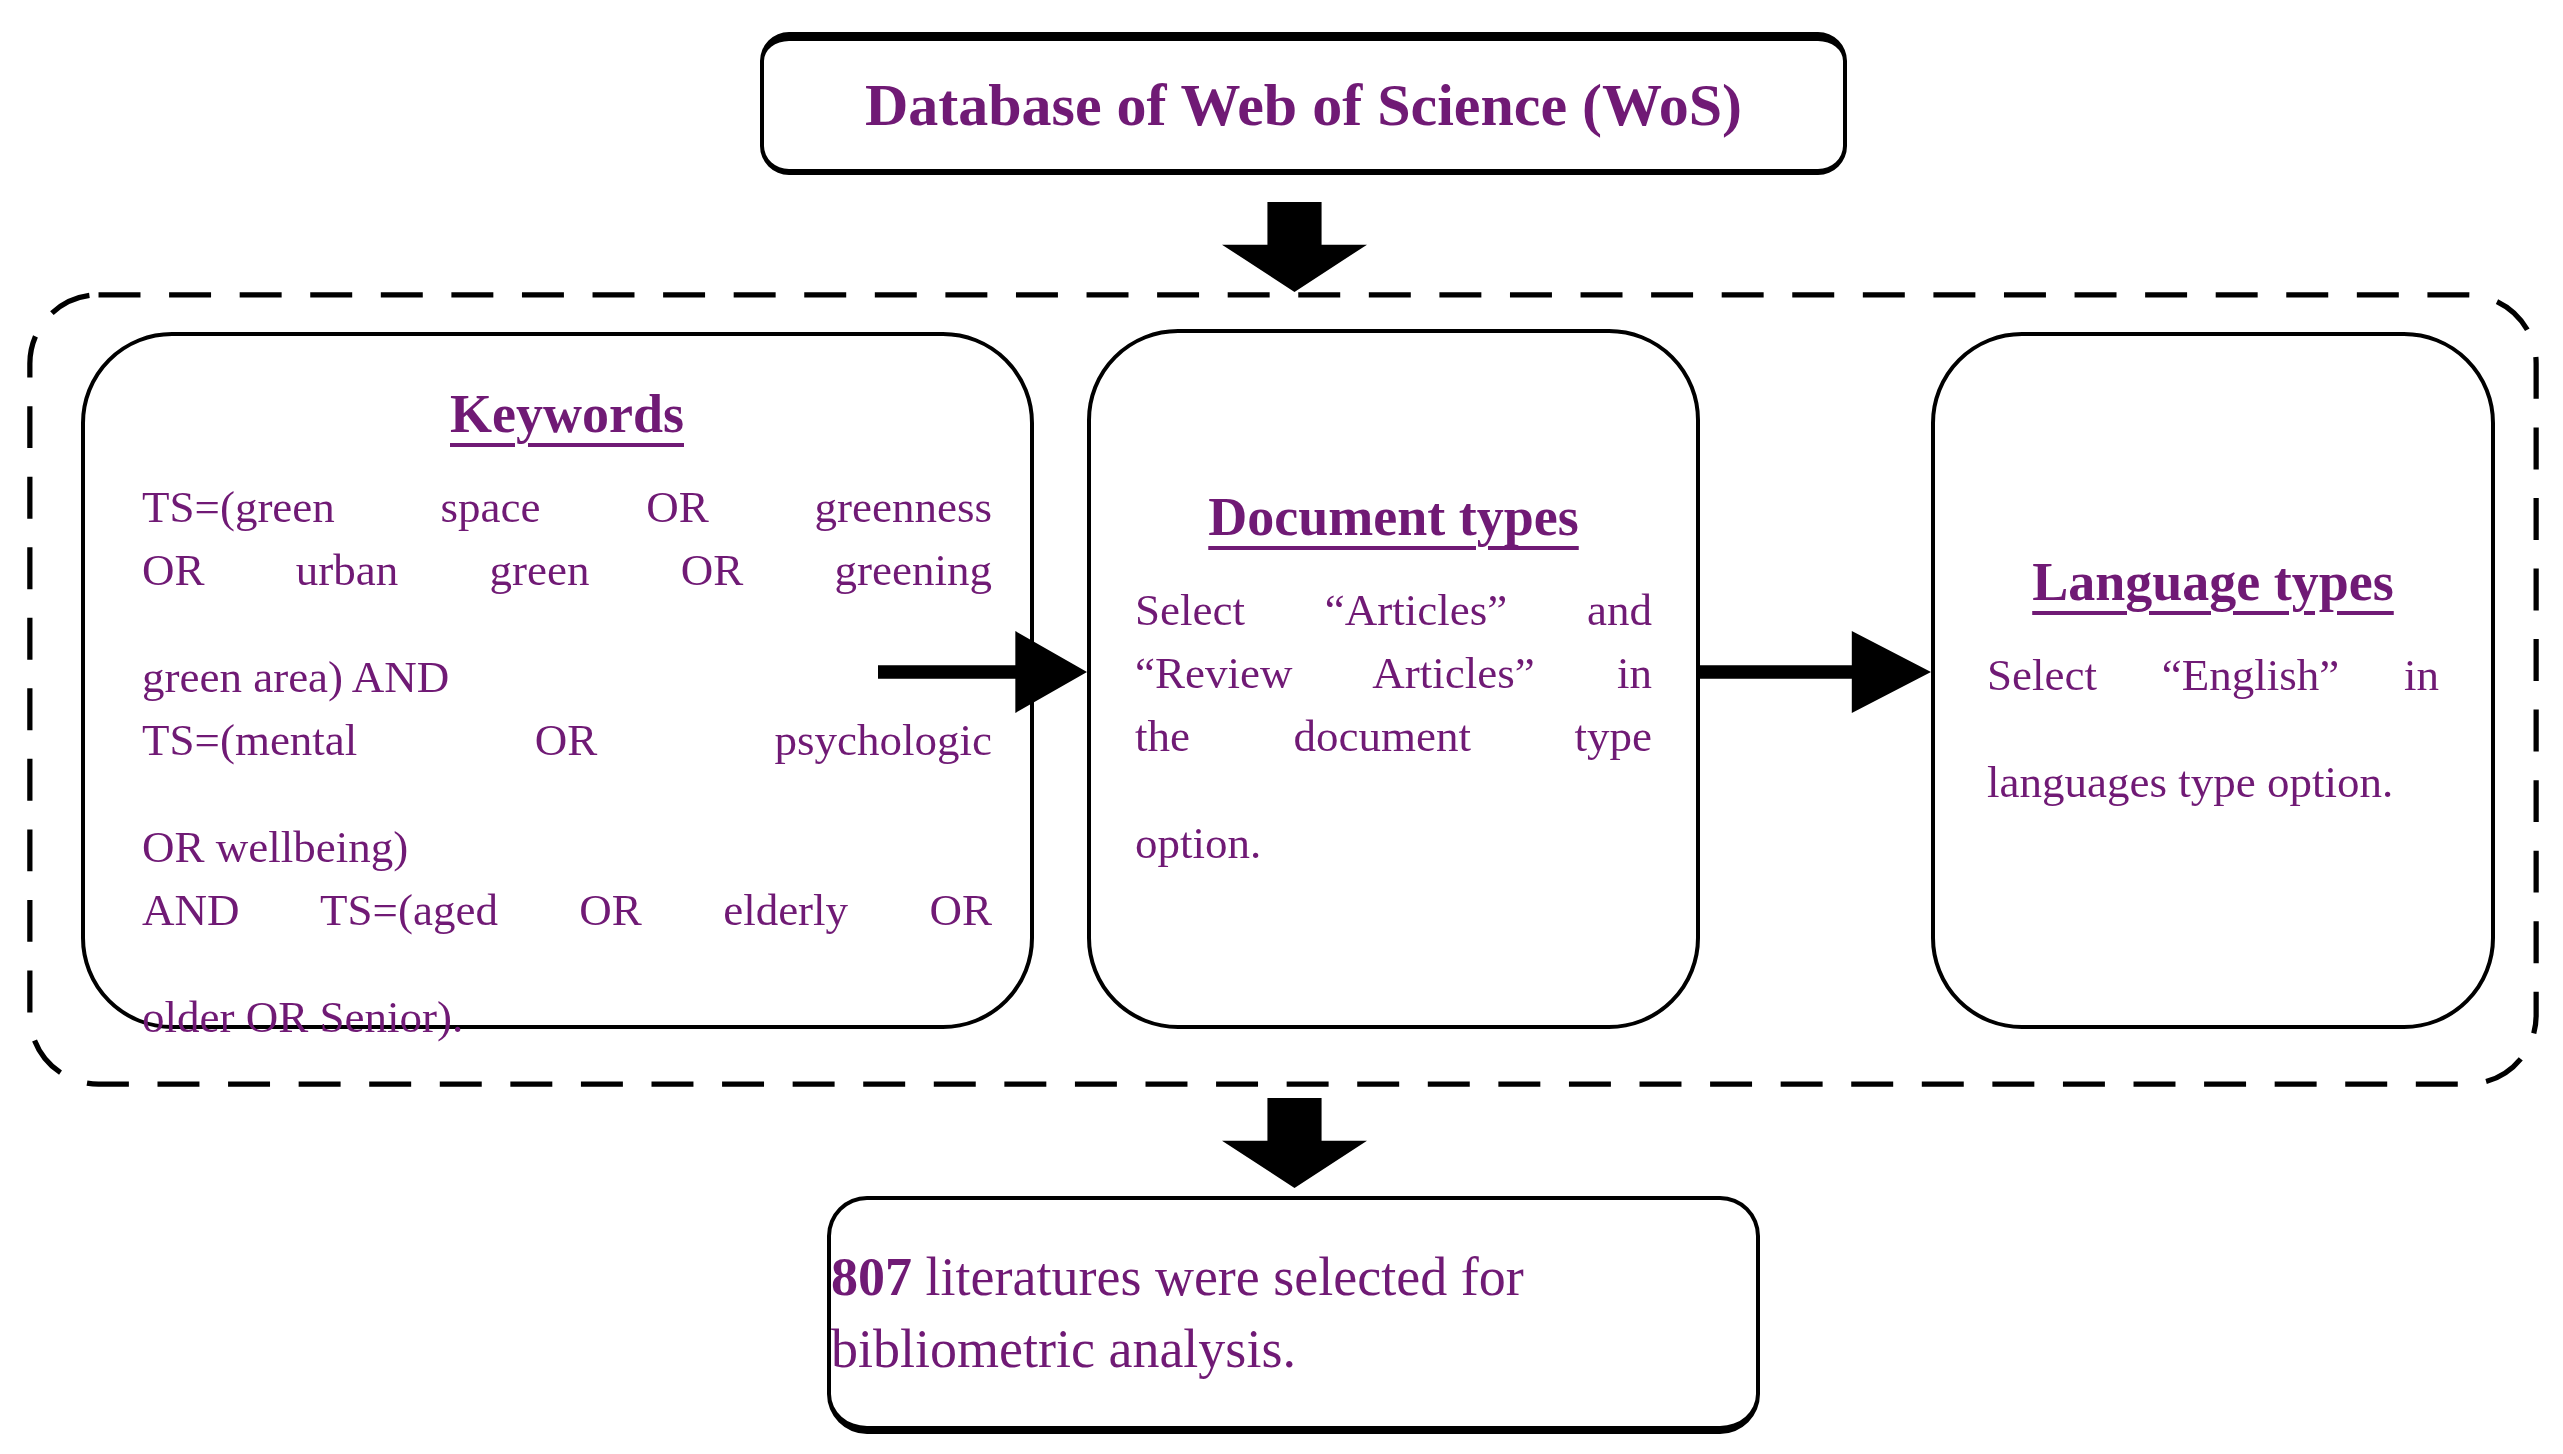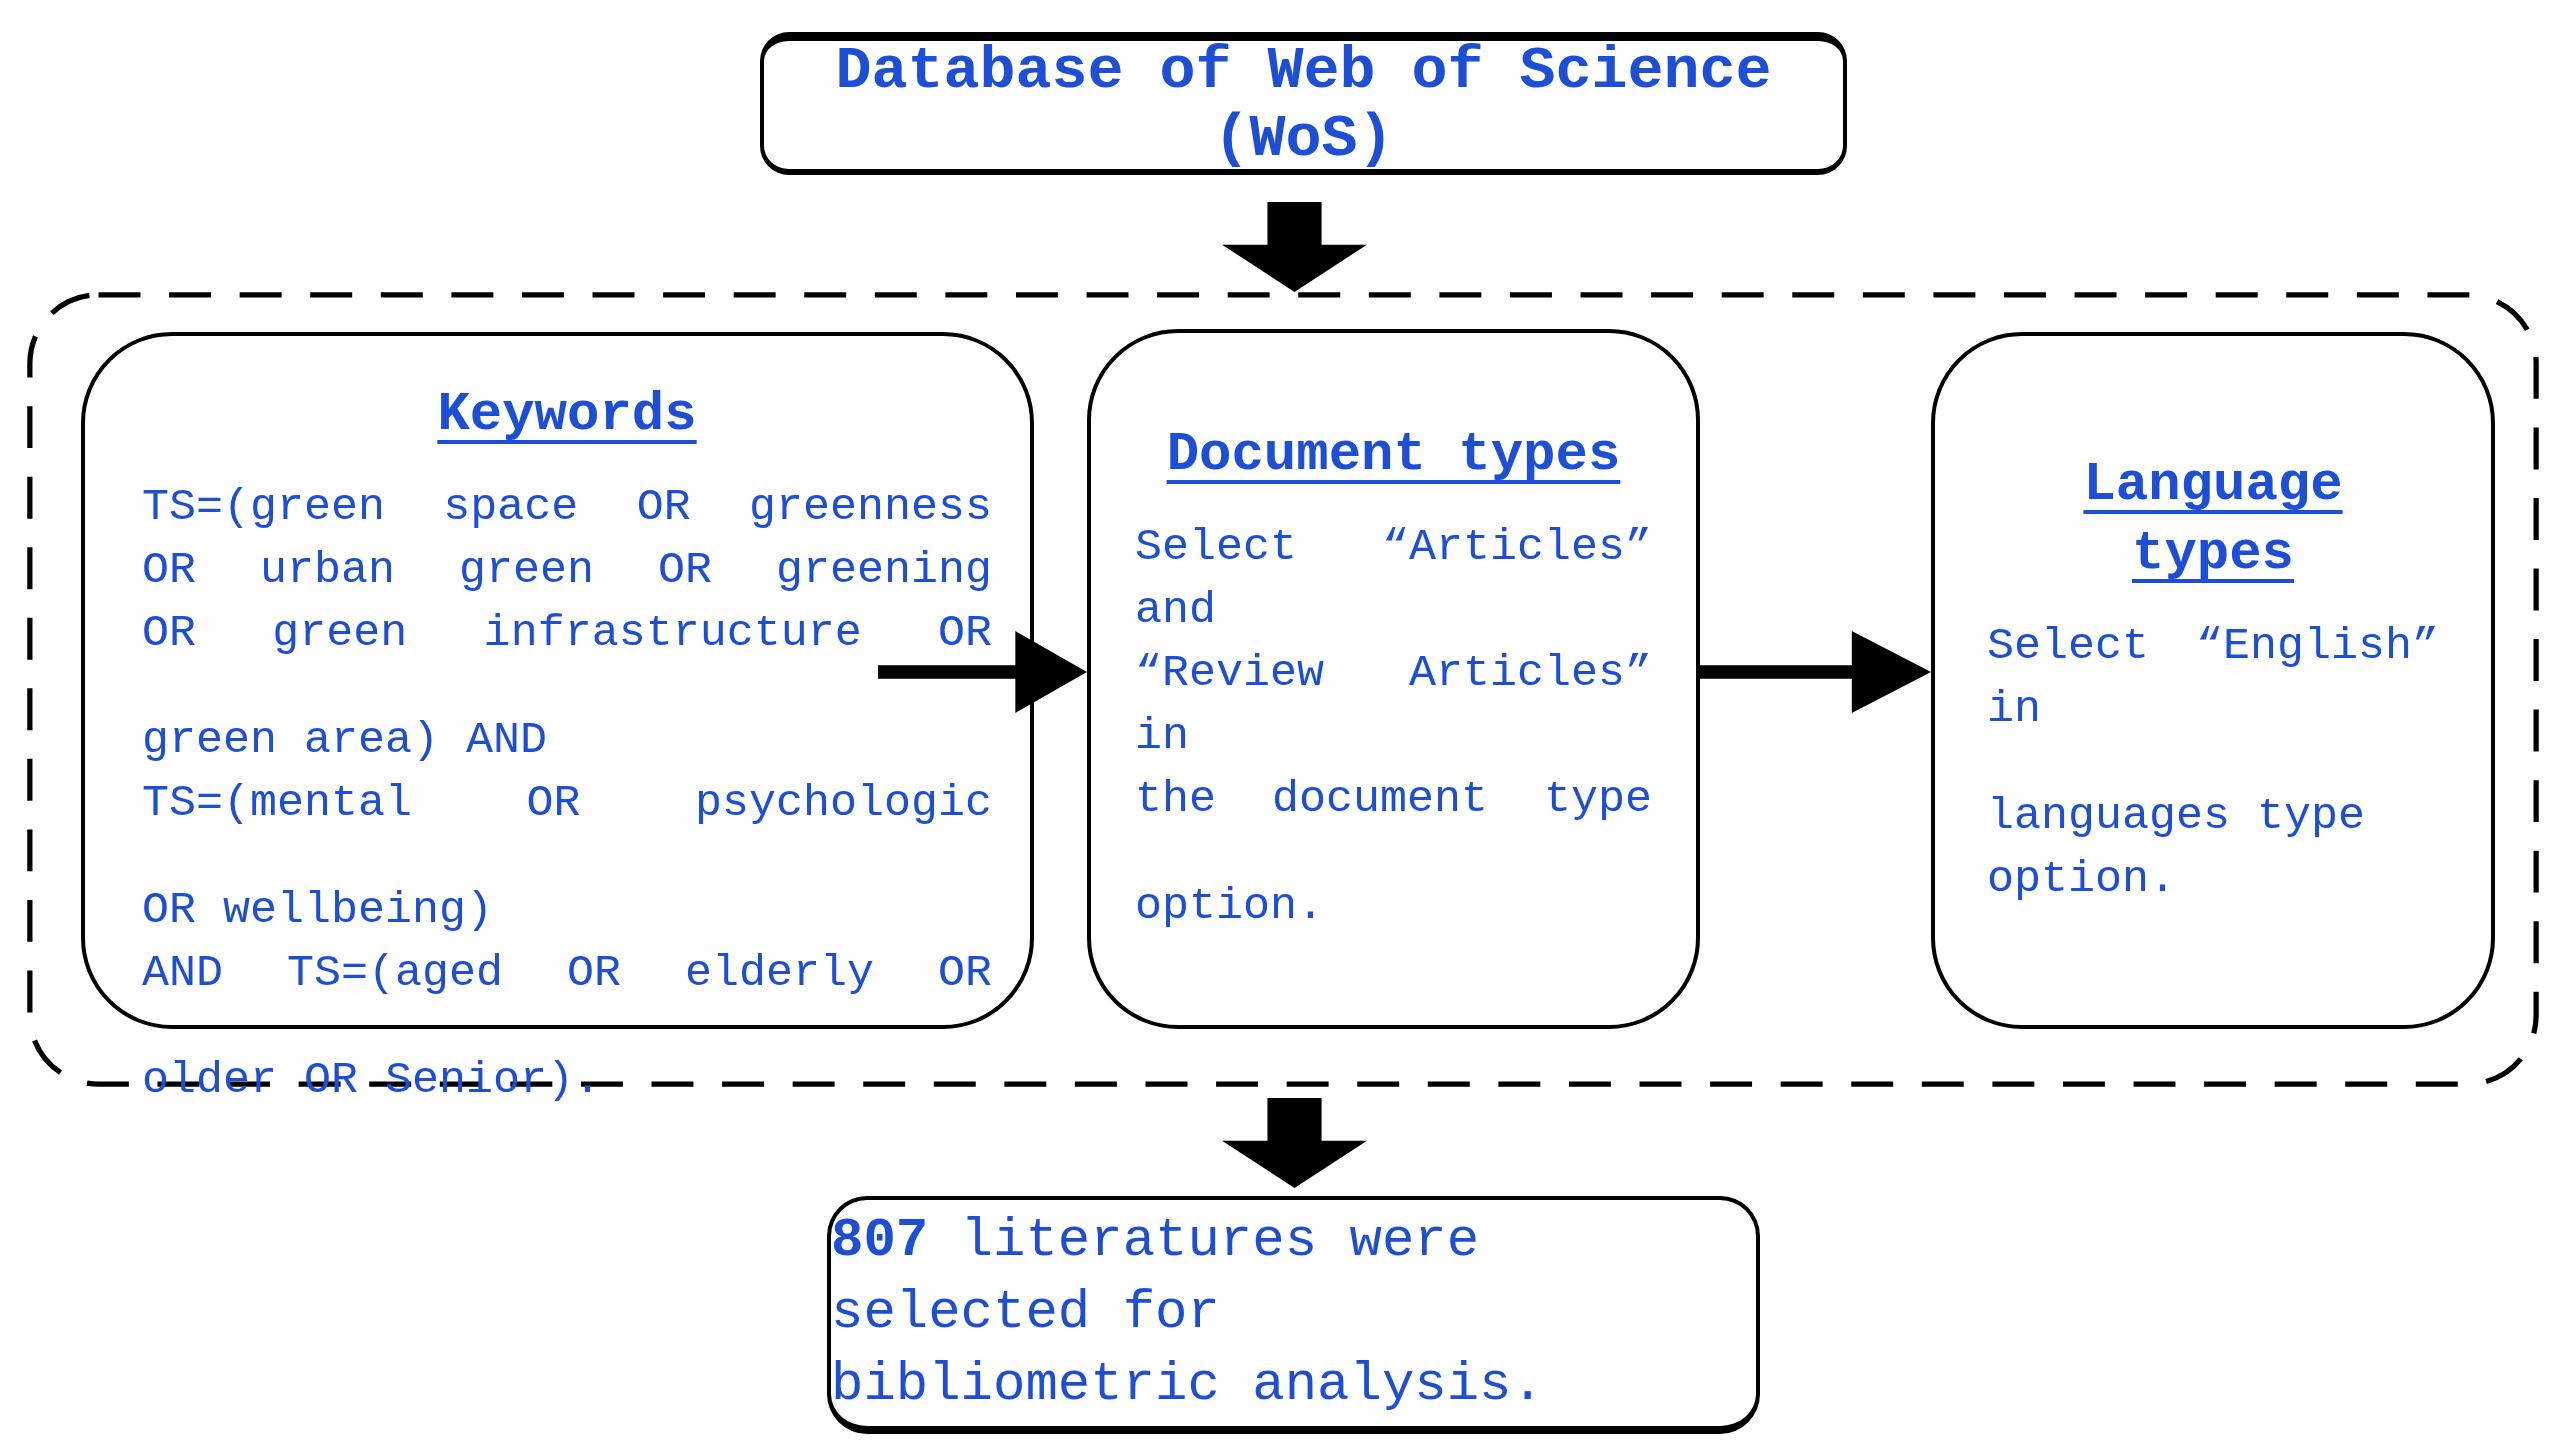--- a/index.html
+++ b/index.html
@@ -1,21 +1,21 @@
 <!DOCTYPE html>
 <html><head>
 <meta charset="utf-8">
 <style>
   html,body{margin:0;padding:0;background:#ffffff;}
   .canvas{
     position:relative;
     width:2563px;height:1454px;
     background:#ffffff;
-    font-family:Liberation Mono, monospace;
-    color:#1d4ed8;
+    font-family:Liberation Serif, serif;
+    color:#701a75;
     overflow:hidden;
   }
   .node{
     position:absolute;
     background:#ffffff;
     border:4.8px solid #000000;
     box-sizing:border-box;
   }
   .top-box{
     left:760px;top:32px;width:1087px;height:143px;
@@ -98,21 +98,20 @@
       <rect x="3" y="3" width="2628" height="828" rx="72" ry="72" fill="none" stroke="#000000" stroke-width="5.5" stroke-dasharray="44 30"></rect>
     </svg>
   </div>
 
   <div class="node kw-box">
     <div class="box-title">
       <span>Keywords</span>
     </div>
     <div class="jline">TS=(green space OR greenness</div>
     <div class="jline">OR urban green OR greening</div>
-    <div class="jline">OR green infrastructure OR</div>
     <div class="jlast">green area) AND</div>
     <div class="jline">TS=(mental OR psychologic</div>
     <div class="jlast">OR wellbeing)</div>
     <div class="jline">AND TS=(aged OR elderly OR</div>
     <div class="jlast">older OR Senior).</div>
   </div>
 
   <div class="arrow" style="left:878px;top:631px;width:209px;height:82px;">
     <svg viewBox="0 0 210 84" preserveAspectRatio="none" aria-hidden="true">
       <polygon points="0,35 138,35 138,0 210,42 138,84 138,49 0,49" fill="#000000"></polygon>

